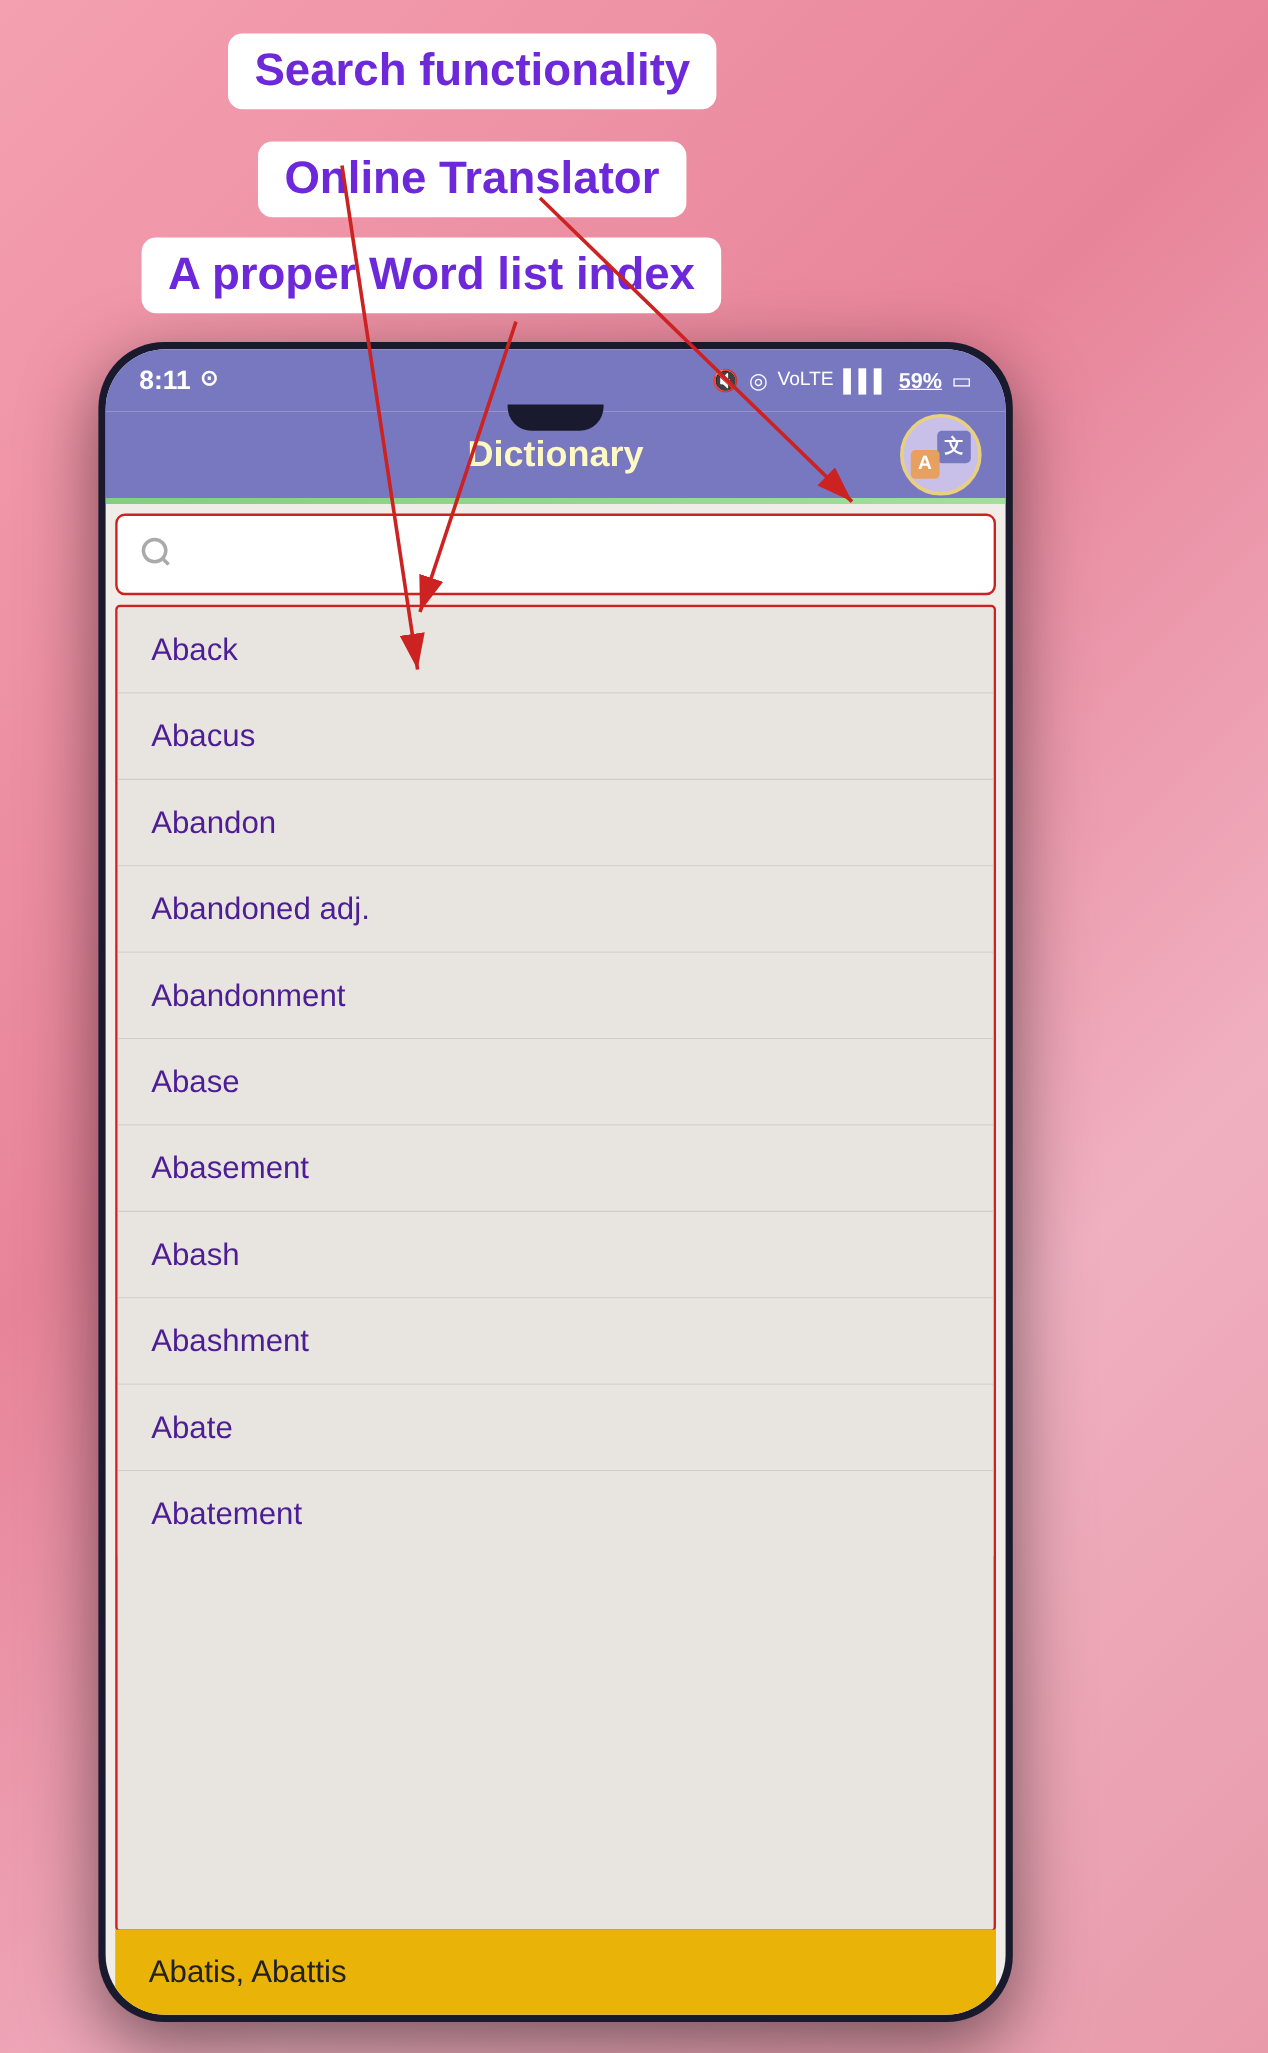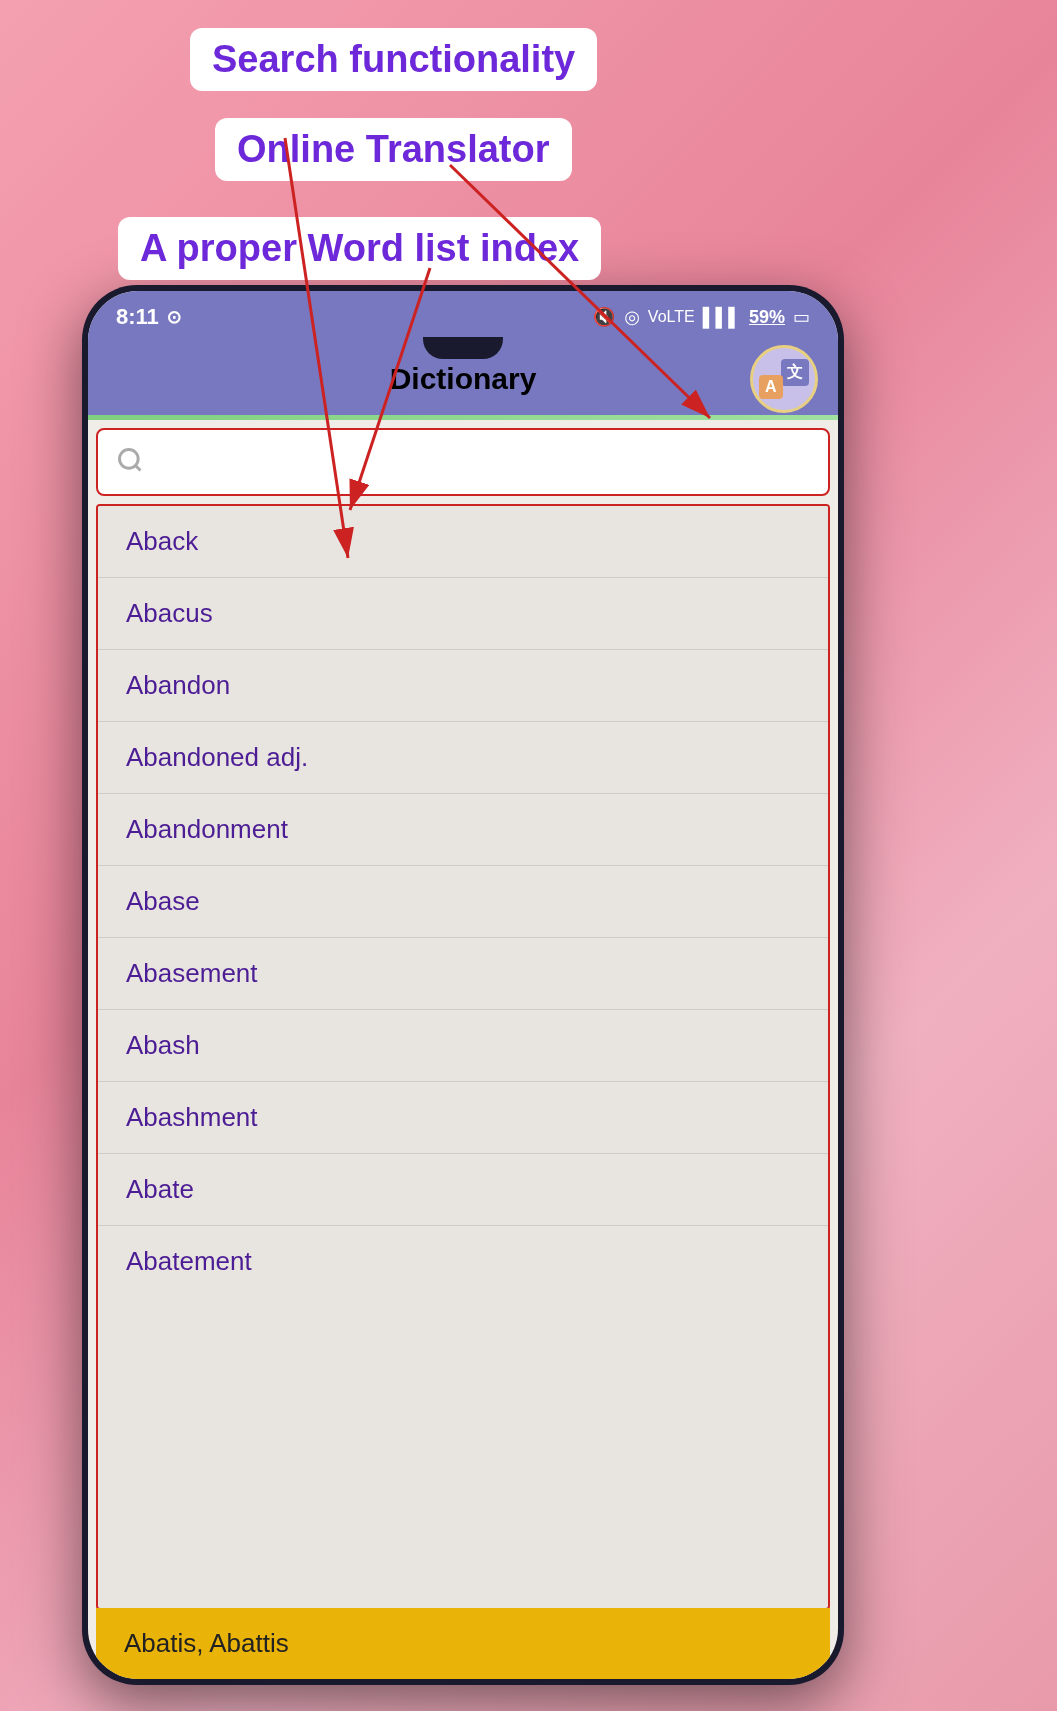--- a/index.html
+++ b/index.html
@@ -35,21 +35,20 @@
     }
 
     .label-translator {
       top: 118px;
       left: 215px;
     }
 
     .label-wordlist {
       top: 198px;
       left: 118px;
-      margin-top: 19px;
     }
 
     
     .phone-frame {
       position: absolute;
       top: 285px;
       left: 82px;
       width: 762px;
       height: 1400px;
       background: #1a1a2e;
@@ -77,21 +76,20 @@
       justify-content: space-between;
       padding: 0 28px;
       flex-shrink: 0;
     }
 
     .status-time {
       color: white;
       font-size: 22px;
       font-weight: 600;
       display: flex;
-      align-items: center;
       gap: 8px;
     }
 
     .status-icons {
       display: flex;
       align-items: center;
       gap: 8px;
       color: white;
       font-size: 18px;
     }
@@ -121,21 +119,21 @@
       background: #7878c0;
       height: 72px;
       display: flex;
       align-items: center;
       justify-content: center;
       position: relative;
       flex-shrink: 0;
     }
 
     .app-title {
-      color: #000000;
+      color: #fef9c3;
       font-size: 30px;
       font-weight: 700;
     }
 
     .translate-btn {
       position: absolute;
       right: 20px;
       width: 68px;
       height: 68px;
       border-radius: 50%;

